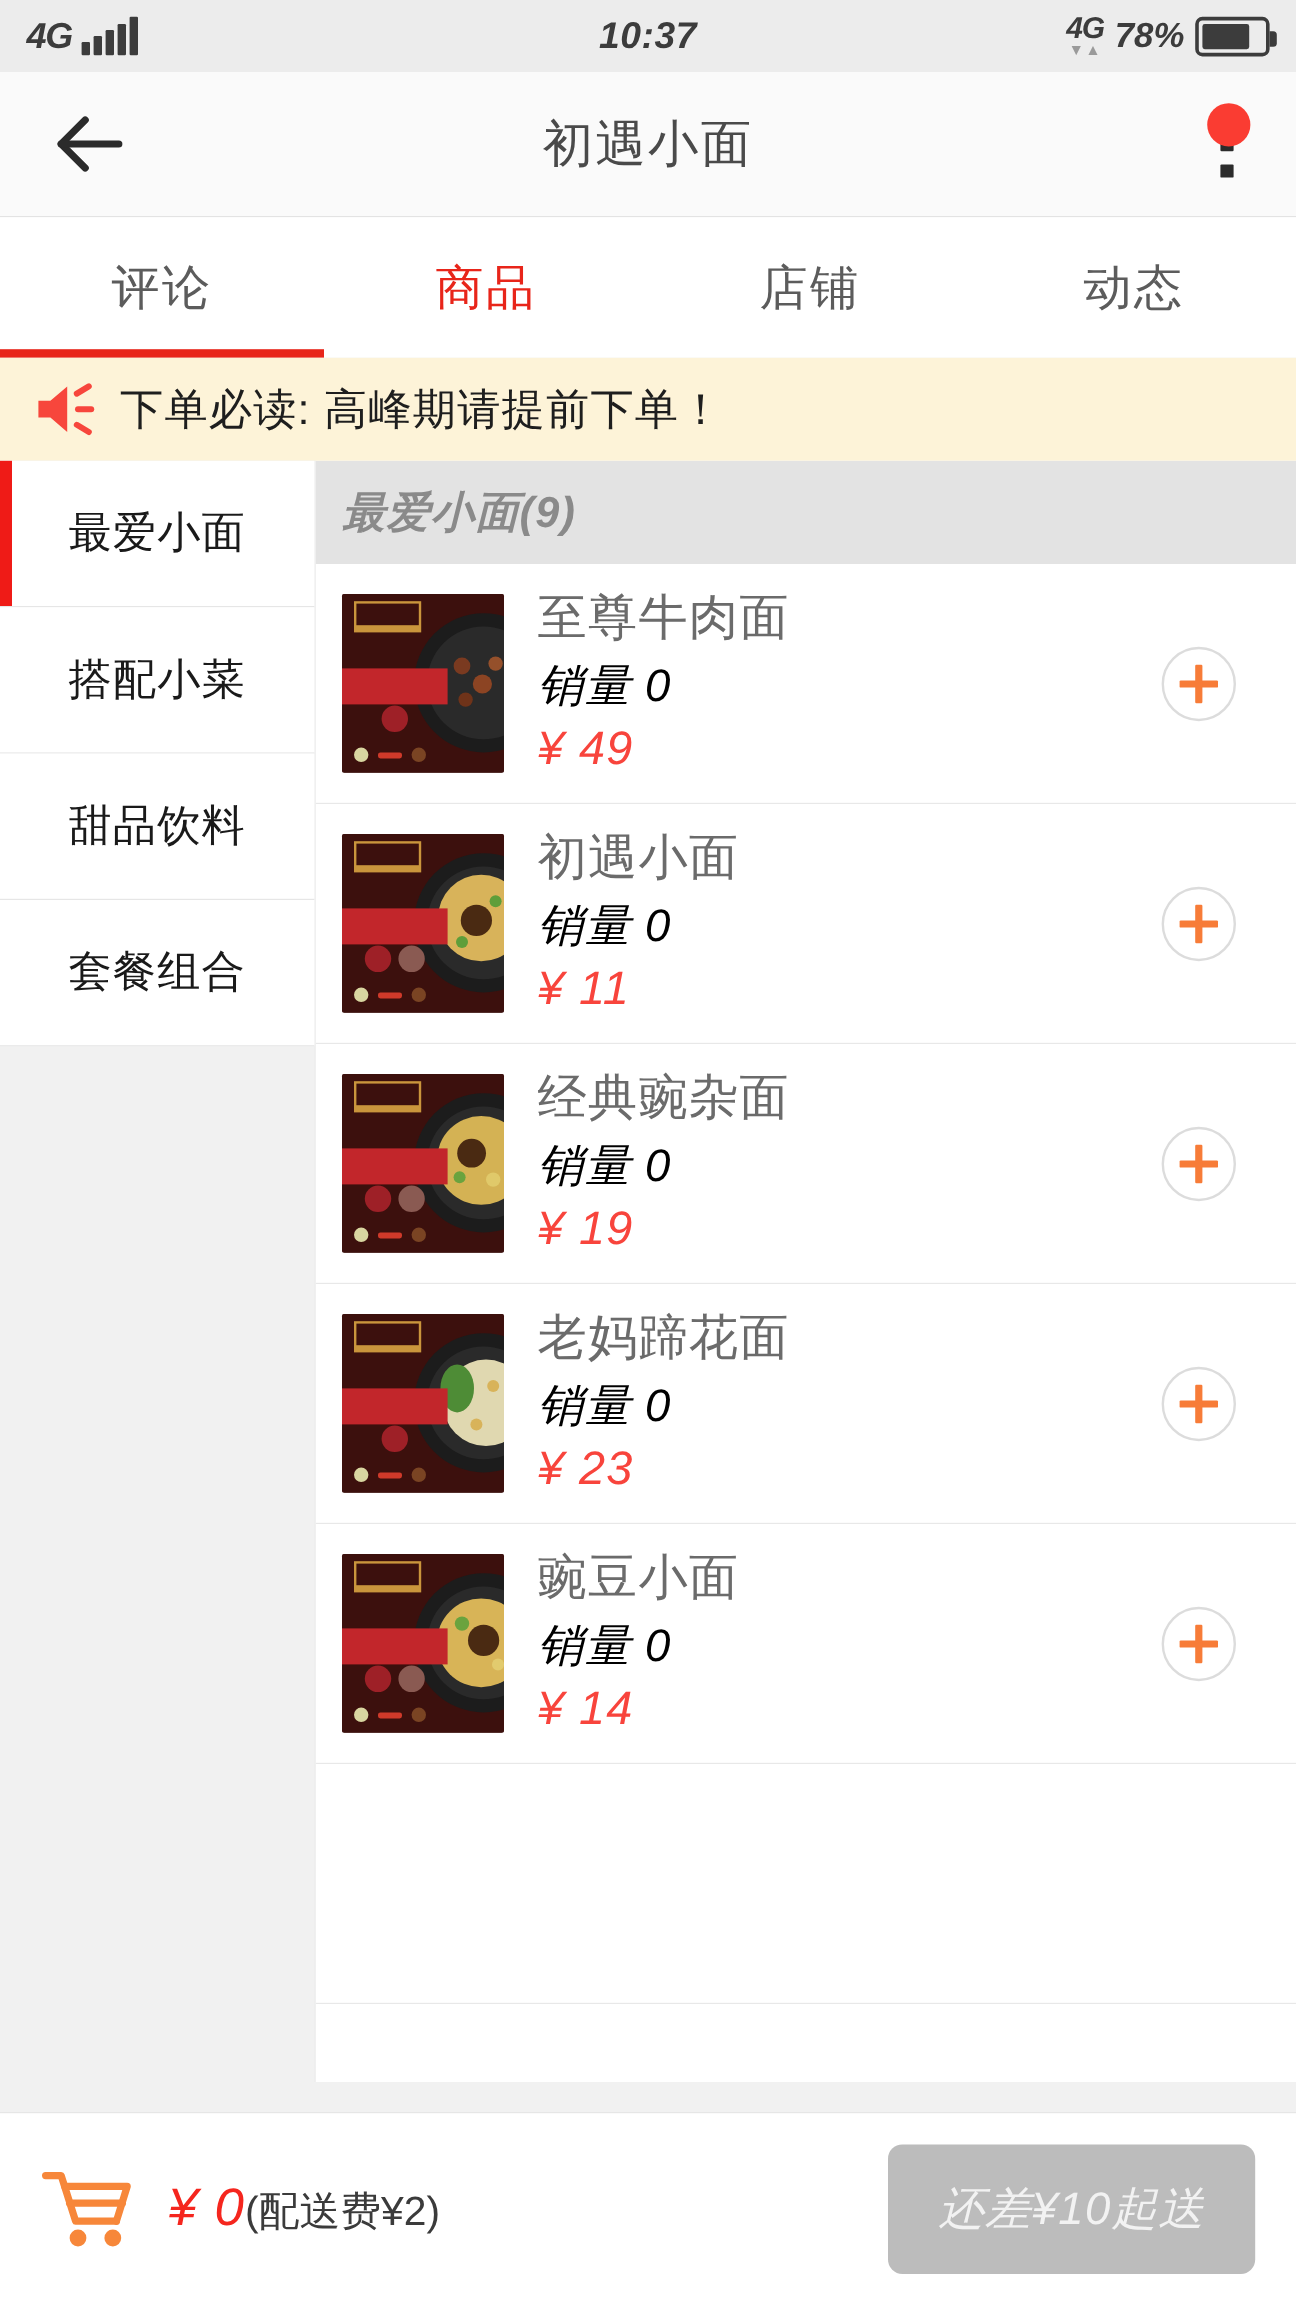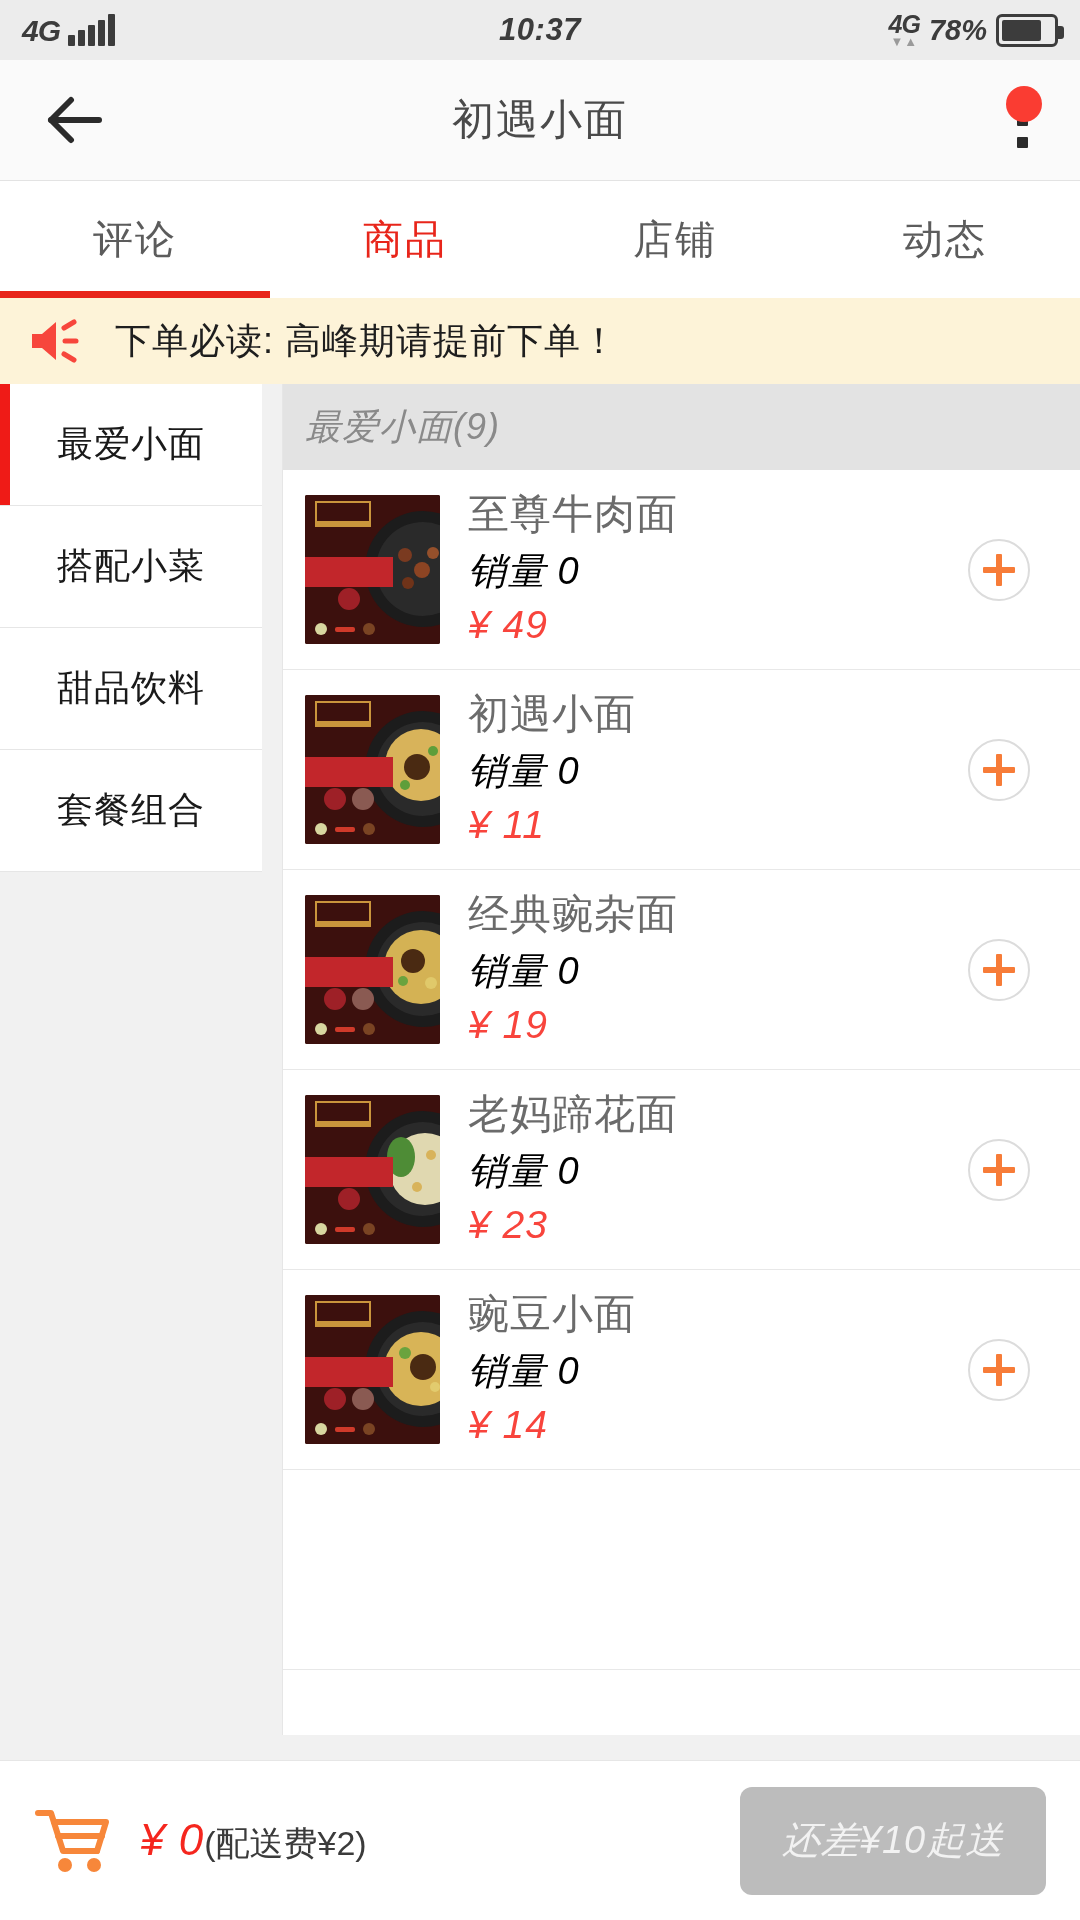--- a/index.html
+++ b/index.html
@@ -58,42 +58,42 @@
               border-radius:50%; background:#fa3c32; }
 
   
   .tabs{ height:117px; background:#ffffff; display:flex; align-items:center; position:relative; }
   .tab{ flex:1; text-align:center; font-size:40px; color:#5c5c5c; letter-spacing:2px; }
   .tab.active{ color:#e8251a; }
   .tab-underline{ position:absolute; bottom:0; left:0; width:270px; height:7px; background:#e8251a; }
 
   
   .notice{
-    height:86px; background:#fdf3d8; display:flex; align-items:center; padding-left:28px; gap:33px;
+    height:86px; background:#fdf3d8; display:flex; align-items:center; padding-left:28px; gap:18px;
   }
   .speaker{ width:54px; height:46px; flex:none; }
   .notice-text{ font-size:36px; color:#1e1e1e; letter-spacing:1px; }
 
   
-  .content{ display:flex; height:1351px;gap:20px; }
+  .content{ display:flex; height:1351px; }
 
   .sidebar{ width:262px; background:#f1f1f1; flex:none; }
   .cat{
     height:122px; background:#ffffff; position:relative;
     display:flex; align-items:center; justify-content:center;
     border-bottom:1px solid #e6e6e6; font-size:36px; color:#1a1a1a; letter-spacing:1px;
   }
   .cat.active::before{
     content:""; position:absolute; left:0; top:0; bottom:0; width:10px; background:#ef1b17;
   }
 
   .listpane{ flex:1; background:#ffffff; border-left:1px solid #e6e6e6; overflow:hidden; }
   .section-head{
     height:86px; background:#e3e3e3; display:flex; align-items:center;
-    padding-left:22px; font-size:36px; color:#8a8a8a; font-style:italic; letter-spacing:1px;
+    padding-left:22px; font-size:36px; color:#8a8a8a; font-style:italic; letter-spacing:1px;font-weight:bold;
   }
   .dish{
     height:200px; display:flex; align-items:center; padding:0 22px;
     border-bottom:1px solid #e8e8e8; position:relative;
   }
   .thumb{
     width:135px; height:149px; flex:none; border-radius:2px; overflow:hidden; position:relative;
     background:#3a0f0c;
   }
   .thumb svg{ display:block; width:100%; height:100%; }

